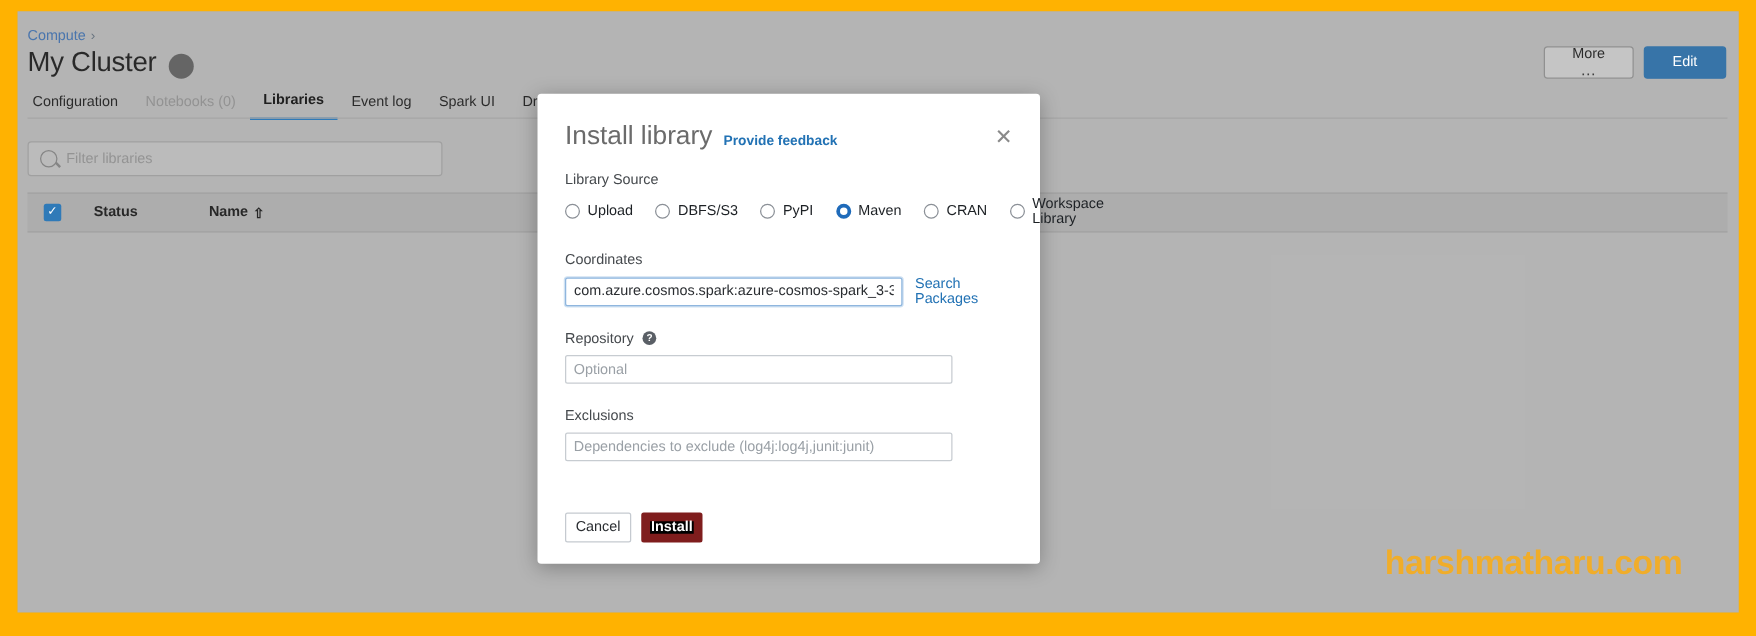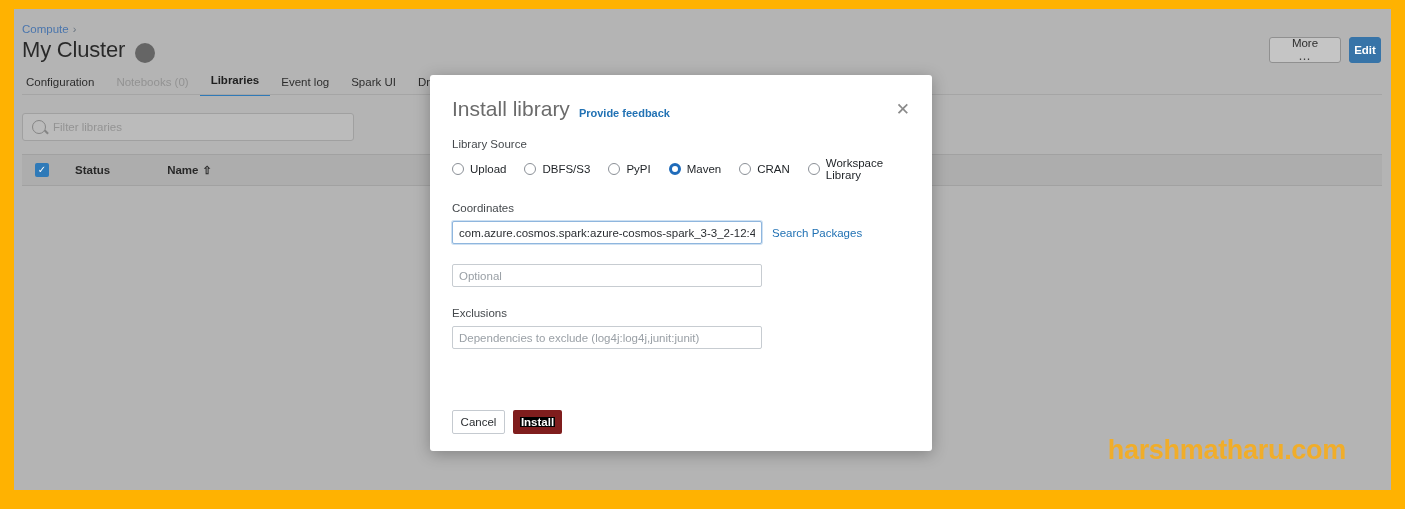--- a/index.html
+++ b/index.html
@@ -40,21 +40,21 @@
   .btn{
     font-size:11.5px;border-radius:3px;border:1px solid #7e8794;
     background:#bdbdbd;color:#1d1d1d;
     display:inline-flex;align-items:center;justify-content:center;gap:6px;
     cursor:pointer;box-sizing:border-box;flex-direction:column;
   }
   .top-actions{position:absolute;right:10px;top:28px;display:flex;gap:8px;}
   .btn-more{width:72px;height:26px;background:#c2c2c2;border-color:#8a8a8a;}
   .dots{letter-spacing:1px;font-size:12px;line-height:8px;color:#333;}
   .btn-edit{
-    width:32px;height:26px;background:#2b6ca3;border-color:#2b6ca3;color:#fff;font-weight:bold;
+    width:66px;height:26px;background:#2b6ca3;border-color:#2b6ca3;color:#fff;font-weight:normal;
   }
   .filter-box{
     position:absolute;left:8px;top:104px;width:332px;height:28px;
     border:1px solid #9b9b9b;border-radius:3px;background:#b7b7b7;
     display:flex;align-items:center;gap:7px;padding:0 9px;box-sizing:border-box;
   }
   .filter-text{font-size:11.5px;color:#8d8d8d;}
   .search-ic{width:12px;height:12px;border:1.6px solid #7e7e7e;border-radius:50%;position:relative;display:block;}
   .search-ic::after{content:"";position:absolute;width:5px;height:1.6px;background:#7e7e7e;
     right:-4px;bottom:0px;transform:rotate(45deg);}
@@ -79,21 +79,21 @@
   .th-status{margin-left:26px;}
   .th-name{margin-left:57px;display:flex;align-items:center;gap:4px;}
   .sort-ic{font-size:11px;color:#1a1a1a;}
   .watermark{
     position:absolute;right:45px;bottom:24px;
     font-size:27px;font-weight:bold;color:#f0a81d;letter-spacing:-.3px;
   }
   
   .scrim{position:absolute;inset:0;background:rgba(255,255,255,0.06);}
   .modal{
-    position:absolute;left:416px;top:66px;width:502px;height:376px;
+    position:absolute;left:416px;top:66px;width:402px;height:376px;
     background:#fff;border-radius:3px;
     box-shadow:0 3px 16px rgba(0,0,0,.28);
     box-sizing:border-box;
   }
   .modal-head{padding:22px 22px 0 22px;display:flex;align-items:flex-start;}
   .modal-title{font-size:21px;color:#6b6b6b;font-weight:400;}
   .feedback{font-size:11px;color:#2272b4;font-weight:bold;margin-left:9px;margin-top:10px;cursor:pointer;}
   .close-x{margin-left:auto;font-size:17px;color:#8a8a8a;cursor:pointer;line-height:1;margin-top:4px;}
   .modal-body{padding:17px 22px 0 22px;}
   .field-label{font-size:11.5px;color:#45494d;margin-bottom:7px;display:block;}
@@ -223,20 +223,24 @@
         </label>
       </div>
 
       <span class="field-label">Coordinates</span>
       <div class="coord-row">
         <input class="input focused" type="text" value="com.azure.cosmos.spark:azure-cosmos-spark_3-3_2-12:4.19.0" style="">
         <span class="link-blue">Search Packages</span>
       </div>
 
       <div class="field">
+        <span class="field-label">
+          <span>Repository</span>
+          <span class="help-ic">?</span>
+        </span>
         <input class="input" type="text" placeholder="Optional" style="">
       </div>
 
       <div class="field">
         <span class="field-label">Exclusions</span>
         <input class="input" type="text" placeholder="Dependencies to exclude (log4j:log4j,junit:junit)" style="">
       </div>
     </div>
 
     <div class="modal-foot">

